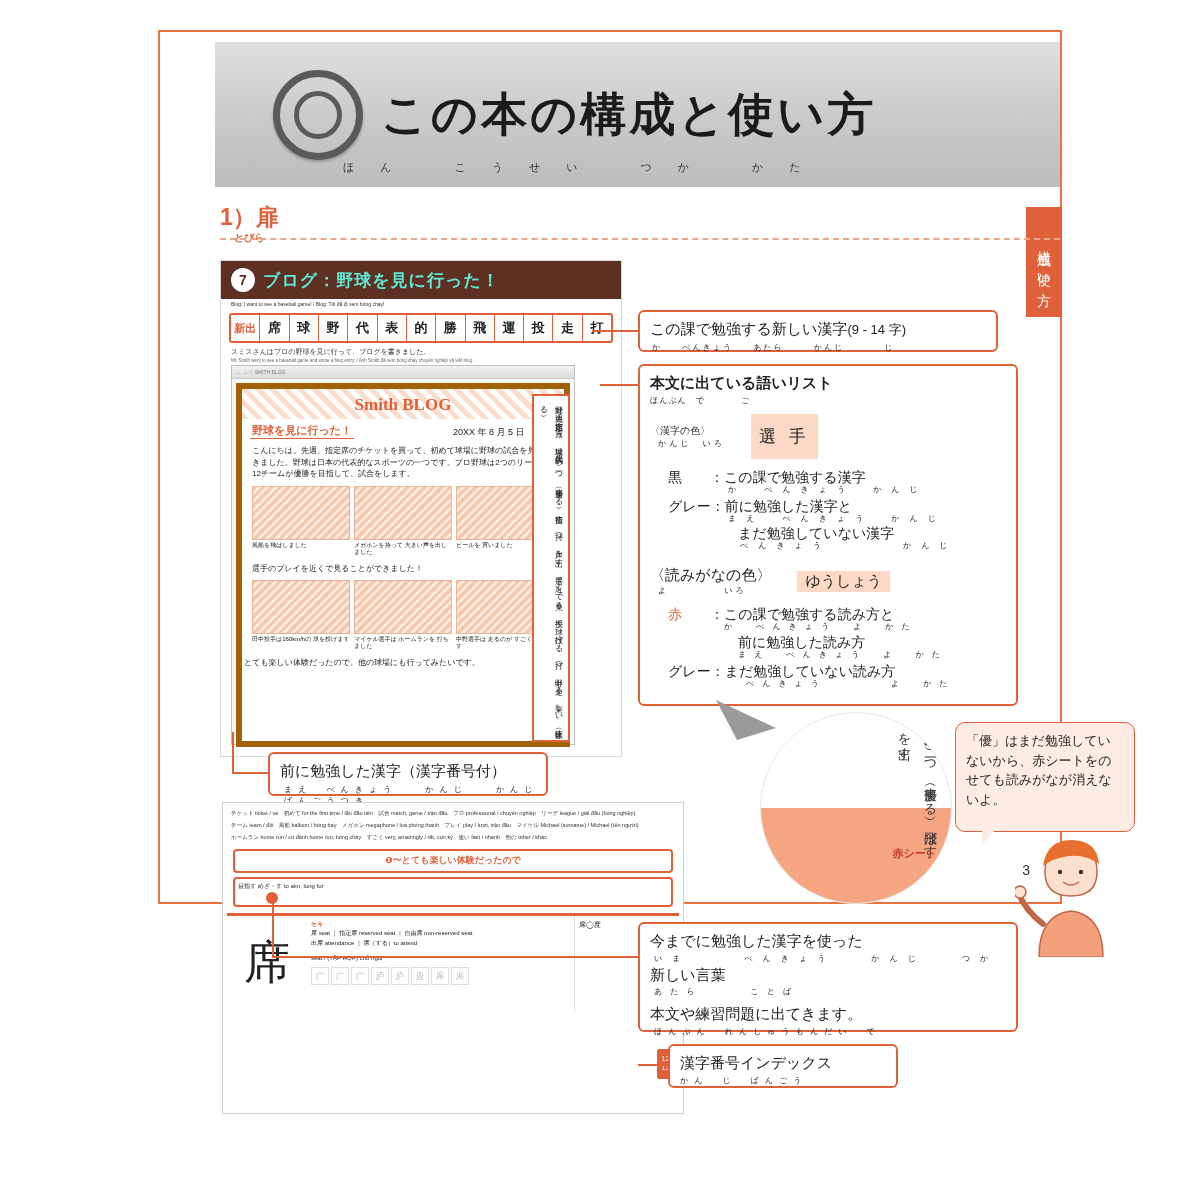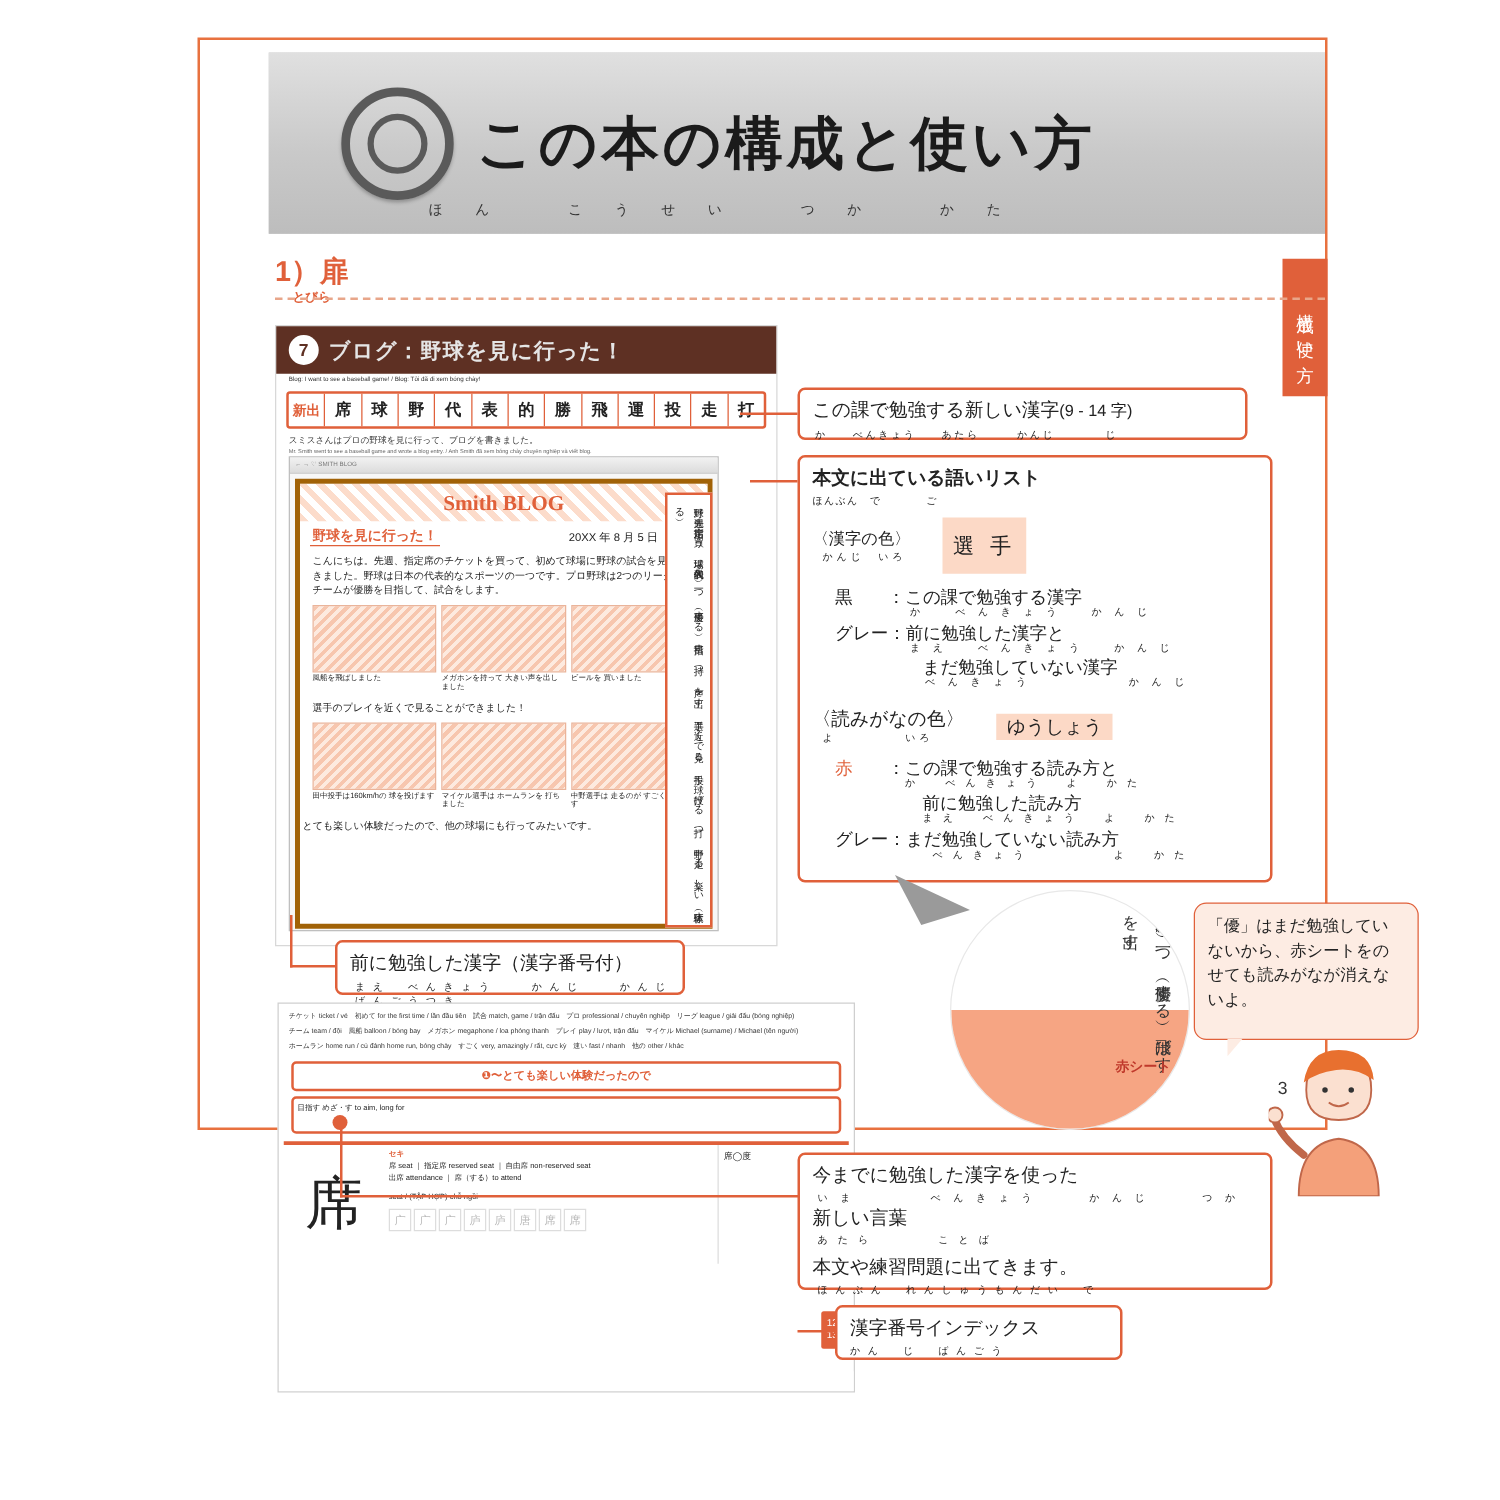--- a/index.html
+++ b/index.html
@@ -23,29 +23,29 @@
 
   
   .sec-label{position:absolute;left:60px;top:170px;font-size:23px;color:#e0603a;font-weight:bold;}
   .sec-label .ruby{font-size:10px;display:block;text-align:center;margin-top:-2px;}
   .sec-rule{position:absolute;left:60px;top:206px;width:840px;border-top:2px dashed #e8a68a;}
 
   
   .fig1{position:absolute;left:60px;top:228px;width:400px;height:495px;border:1px solid #d8d8d8;background:#fff;}
   .fig1-top{height:38px;background:#5e3023;display:flex;align-items:center;padding:0 10px;box-sizing:border-box;}
   .num-circle{width:24px;height:24px;border-radius:50%;background:#fff;color:#5e3023;font-size:14px;font-weight:bold;display:flex;align-items:center;justify-content:center;margin-right:8px;}
-  .fig1-title{color:#e5e5e5;font-size:17px;font-weight:bold;letter-spacing:1px;}
+  .fig1-title{color:#5eead4;font-size:17px;font-weight:bold;letter-spacing:1px;}
   .kanji-row{margin:6px 8px 0 8px;border:2px solid #e0603a;border-radius:3px;display:flex;height:26px;align-items:stretch;}
   .kanji-row div{flex:1;display:flex;align-items:center;justify-content:center;font-size:13px;font-weight:bold;border-right:1px solid #e0603a;}
   .kanji-row div:last-child{border-right:none;}
   .kanji-row div:first-child{color:#e0603a;font-size:11px;}
   .fig1-sub{font-size:7px;margin:4px 10px 2px;color:#333;}
   .blog-wrap{position:relative;margin:2px 46px 0 10px;border:1px solid #bfbfbf;background:#f7f7f7;height:378px;}
   .blog-bar{height:12px;background:linear-gradient(180deg,#f2f2f2,#dcdcdc);border-bottom:1px solid #c6c6c6;font-size:5px;color:#777;display:flex;align-items:center;padding-left:4px;}
-  .blog-body{background:#fff;margin:4px;height:352px;border:4px solid #a16207;position:relative;overflow:hidden;}
+  .blog-body{background:#fff;margin:4px;height:352px;border:6px solid #a16207;position:relative;overflow:hidden;}
   .blog-stripes{position:absolute;left:0;top:0;right:0;height:30px;background:repeating-linear-gradient(45deg,#fcdccb 0 5px,#fff 5px 10px);}
   .blog-h{position:relative;text-align:center;color:#e0603a;font-size:17px;font-weight:bold;padding-top:6px;font-family:"Liberation Serif",serif;}
   .blog-sub{display:flex;justify-content:space-between;margin:8px 8px 0;align-items:flex-end;}
   .blog-sub .t{color:#e0603a;font-weight:bold;font-size:11px;border-bottom:1px solid #e0603a;padding:0 2px;}
   .blog-sub .d{font-size:9px;}
   .blog-p{font-size:8px;line-height:1.45;margin:6px 10px 0;color:#222;}
   .photos{display:flex;gap:4px;margin:6px 10px 0;}
   .ph{flex:1;height:52px;background:repeating-linear-gradient(135deg,#f7c6ae 0 3px,#fdeadf 3px 6px);border:1px solid #eab49a;}
   .cap{display:flex;gap:4px;margin:2px 10px 0;}
   .cap div{flex:1;font-size:6px;line-height:1.25;}
@@ -190,21 +190,21 @@
     <div class="ruby-s" style="position:absolute;left:12px;top:30px;letter-spacing:2px">か　　べんきょう　　あたら　　　かんじ　　　　じ</div>
   </div>
   <div class="lead" style="left:432px;top:298px;width:46px;height:2px"></div>
 
   <div class="callout" style="left:478px;top:332px;width:380px;height:342px;">
     <div class="ln" style="font-weight:bold">本文に出ている語いリスト</div>
     <div class="ruby-s" style="letter-spacing:1px;margin-bottom:8px">ほんぶん　で　　　　ご</div>
 
     <div style="display:flex;align-items:center;gap:26px;margin-top:6px">
       <div>
-        <div style="font-size:13px">〈漢字の色〉</div>
+        <div style="font-size:10px">〈漢字の色〉</div>
         <div class="ruby-s" style="letter-spacing:3px;padding-left:8px">かんじ　いろ</div>
       </div>
       <div style="font-size:17px;background:#fcd9c6;padding:11px 8px;letter-spacing:4px">選 手</div>
     </div>
 
     <div style="margin:10px 0 0 18px;font-size:14px;line-height:1.15">
       <div><span>黒</span>　　<span>：この課で勉強する漢字</span></div>
       <div class="ruby-s" style="padding-left:60px;letter-spacing:10px">か　べんきょう　かんじ</div>
       <div style="margin-top:4px"><span>グレー</span><span>：前に勉強した漢字と</span></div>
       <div class="ruby-s" style="padding-left:60px;letter-spacing:10px">まえ　べんきょう　かんじ</div>

